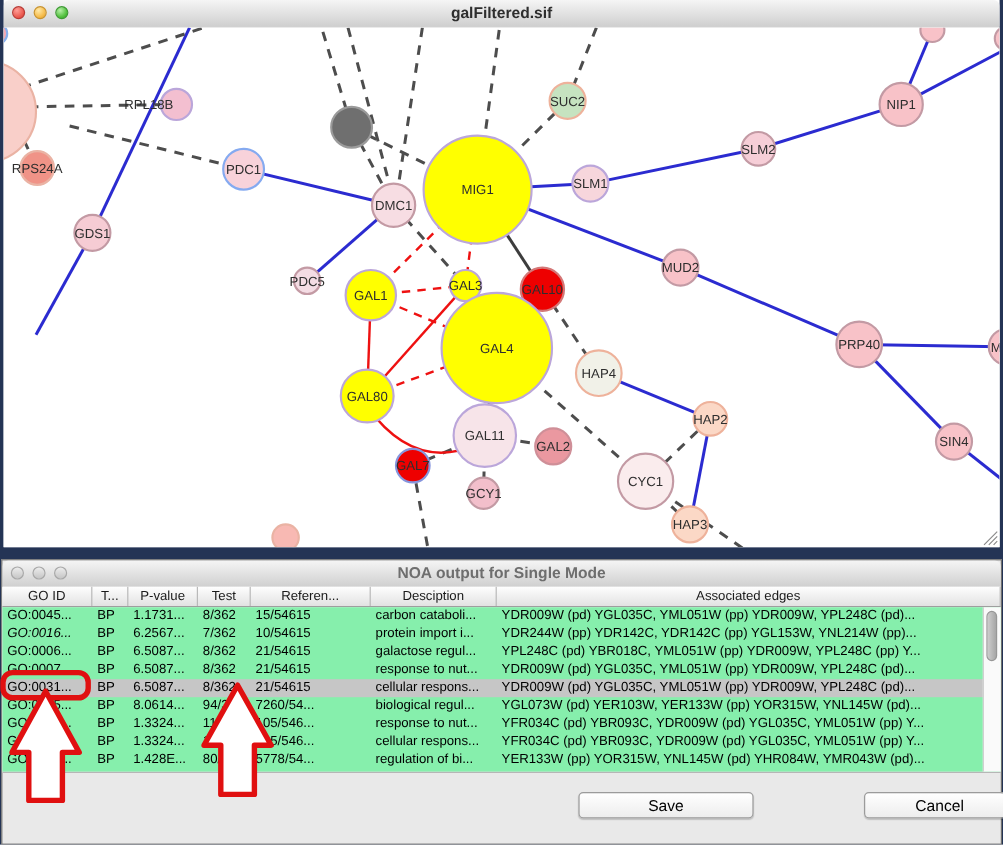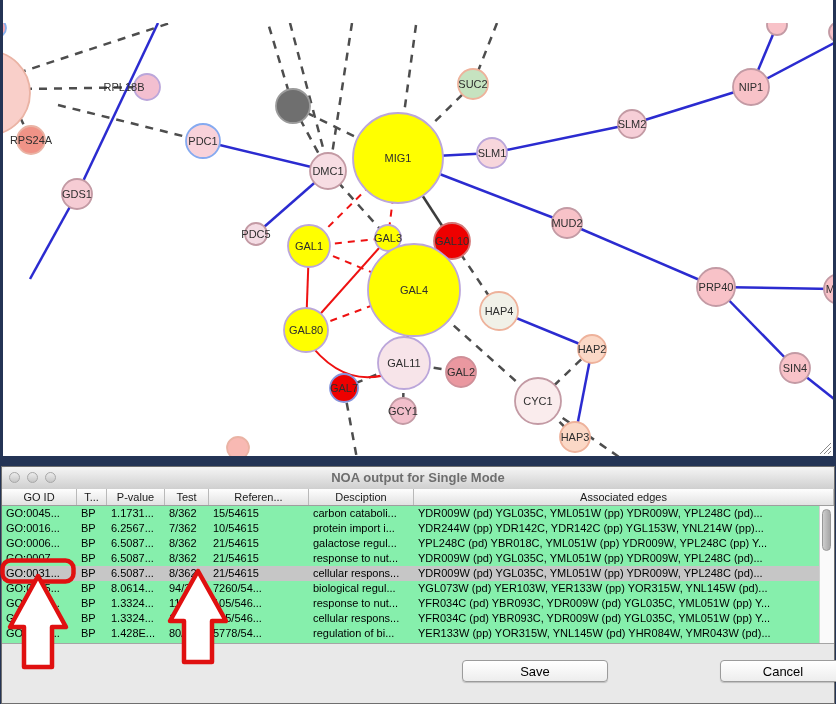--- a/index.html
+++ b/index.html
@@ -45,34 +45,42 @@
   .trow.selected{background:#c6c6c6;}
   .tcell{font-size:11px;line-height:15px;padding-left:4px;white-space:nowrap;overflow:hidden;
          box-sizing:border-box;color:#000;flex-shrink:0;}
   .vscroll{position:absolute;top:17px;right:0;bottom:0;width:15px;background:#fafafa;
            border-left:1px solid #d0d0d0;box-sizing:border-box;}
   .vthumb{position:absolute;top:3px;left:2px;width:9px;height:42px;border-radius:5px;
           background:linear-gradient(90deg,#cdcdcd,#a6a6a6);border:1px solid #979797;box-sizing:border-box;}
   .btn{position:absolute;height:22px;background:linear-gradient(#ffffff,#ededed);
        border:1px solid #9b9b9b;border-radius:4px;font-family:"Liberation Sans",sans-serif;
        font-size:13px;color:#000;box-shadow:0 1px 1px rgba(0,0,0,0.18);}
-  .btn-save{left:460px;top:193px;width:146px;}
+  .btn-save{left:480px;top:193px;width:146px;}
   .btn-cancel{left:682px;top:193px;width:126px;margin-left:36px;}
 
   
   .annotations{position:absolute;left:0;top:0;width:836px;height:704px;z-index:60;pointer-events:none;}
   .annotations rect{fill:none;stroke-width:4.5;stroke-linejoin:round;}
   .annotations polygon{fill:#ffffff;stroke-width:4.5;stroke-linejoin:round;}
 </style>
 </head>
 <body>
 
 <div class="desktop" style="background: rgb(36, 52, 85);">
 
   <div class="window graph-window">
+    <div class="titlebar">
+      <div class="lights">
+        <span class="light red"></span>
+        <span class="light yellow"></span>
+        <span class="light green"></span>
+      </div>
+      <div class="title">galFiltered.sif</div>
+    </div>
     <div class="graph-content">
       <svg id="netsvg" width="830" height="433" viewBox="3 22 830 433">
           <line x1="158" y1="22" x2="77" y2="193" class="edge edge-blue"></line>
           <line x1="77" y1="193" x2="30" y2="278" class="edge edge-blue"></line>
           <line x1="203" y1="140" x2="328" y2="170" class="edge edge-blue"></line>
           <line x1="328" y1="170" x2="256" y2="233" class="edge edge-blue"></line>
           <line x1="398" y1="157" x2="492" y2="152" class="edge edge-blue"></line>
           <line x1="492" y1="152" x2="632" y2="123" class="edge edge-blue"></line>
           <line x1="632" y1="123" x2="751" y2="86" class="edge edge-blue"></line>
           <line x1="751" y1="86" x2="777" y2="24" class="edge edge-blue"></line>
@@ -209,21 +217,21 @@
           <div class="trow">
             <div class="tcell" style="width: 75px;">GO:0045...</div>
             <div class="tcell" style="width: 30px;">BP</div>
             <div class="tcell" style="width: 58px;">1.1731...</div>
             <div class="tcell" style="width: 44px;">8/362</div>
             <div class="tcell" style="width: 100px;">15/54615</div>
             <div class="tcell" style="width: 105px;">carbon cataboli...</div>
             <div class="tcell" style="flex: 1 1 0%;">YDR009W (pd) YGL035C, YML051W (pp) YDR009W, YPL248C (pd)...</div>
           </div>
           <div class="trow">
-            <div class="tcell" style="width: 75px;">GO:0016...</div>
+            <div class="tcell" style="width: 75px; font-style: italic;">GO:0016...</div>
             <div class="tcell" style="width: 30px;">BP</div>
             <div class="tcell" style="width: 58px;">6.2567...</div>
             <div class="tcell" style="width: 44px;">7/362</div>
             <div class="tcell" style="width: 100px;">10/54615</div>
             <div class="tcell" style="width: 105px;">protein import i...</div>
             <div class="tcell" style="flex: 1 1 0%;">YDR244W (pp) YDR142C, YDR142C (pp) YGL153W, YNL214W (pp)...</div>
           </div>
           <div class="trow">
             <div class="tcell" style="width: 75px;">GO:0006...</div>
             <div class="tcell" style="width: 30px;">BP</div>

